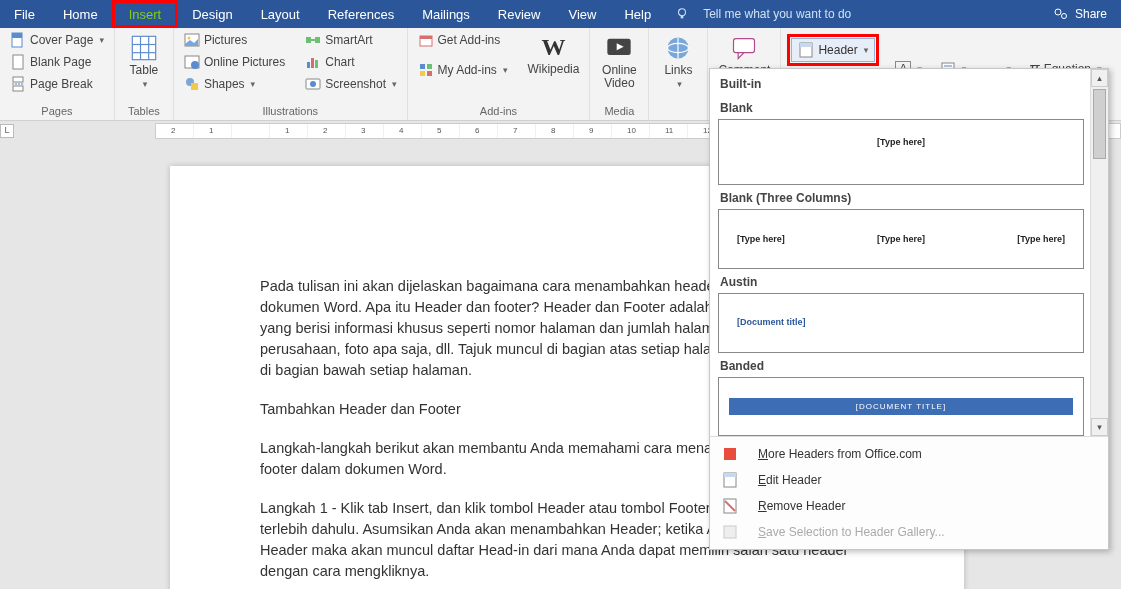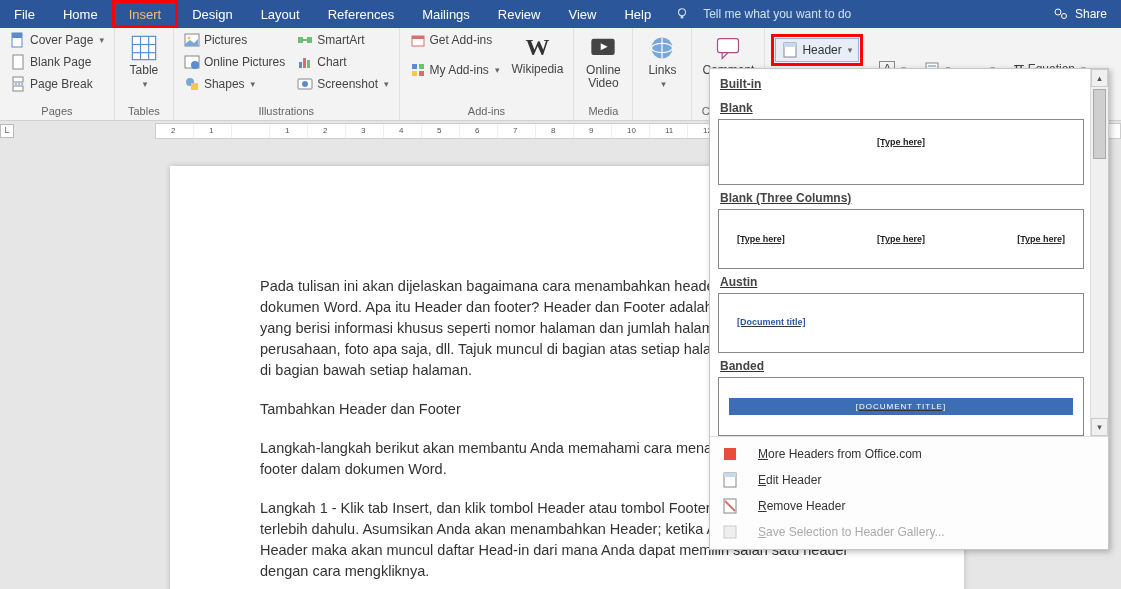--- a/index.html
+++ b/index.html
@@ -10,21 +10,21 @@
   .menu-tab.active { background: #fff; color: #2b579a; }
   .highlight-red { border: 3px solid #ff0000; }
   .tellme { display: flex; align-items: center; gap: 14px; padding: 0 10px; color: #cfe0f2; }
   .bulb { width: 14px; height: 14px; }
   .spacer { flex: 1; }
   .share { display: flex; align-items: center; gap: 6px; padding: 0 14px; color: #fff; }
   
   .ribbon { background: #f3f3f3; height: 93px; border-bottom: 1px solid #d0d0d0; display: flex; }
   .rgroup { border-right: 1px solid #e0e0e0; padding: 2px 6px 0 6px; display: flex; flex-direction: column; justify-content: space-between; }
   .rgroup-label { text-align: center; font-size: 11px; color: #666; padding: 2px 0 3px 0; }
-  .rgroup-body { flex: 1; display: flex; align-items: flex-start; gap: 4px; }
+  .rgroup-body { flex: 1; display: flex; align-items: flex-start; gap: 12px; }
   .btn-small { display: flex; align-items: center; gap: 4px; font-size: 12px; color: #444; padding: 2px 4px; white-space: nowrap; cursor: pointer; }
   .btn-large { display: flex; flex-direction: column; align-items: center; justify-content: center; width: 46px; padding-top: 4px; cursor: pointer; gap: 2px; font-size: 12px; color: #444; }
   .btn-large .lbl { text-align: center; line-height: 1.1; }
   .icon16 { width: 16px; height: 16px; display: inline-block; }
   .icon24 { width: 28px; height: 28px; display: inline-block; }
   .stackcol { display: flex; flex-direction: column; gap: 2px; }
   .dd { font-size: 9px; color: #666; margin-left: 2px; }
   .header-btn { display: inline-flex; align-items: center; gap: 4px; padding: 3px 6px; background: #f3f3f3; border: 1px solid transparent; }
   .header-btn.open { background: #e8eef7; border: 1px solid #94b3dd; }
   
@@ -32,21 +32,21 @@
   .ruler-l { position: absolute; left: 0; top: 3px; width: 14px; height: 14px; background: #fff; border: 1px solid #bbb; font-size: 9px; text-align: center; color: #666; }
   .ruler { position: absolute; left: 155px; right: 0; top: 2px; height: 16px; background: repeating-linear-gradient(to right, #fff 0, #fff 37px, #f0f0f0 37px, #f0f0f0 38px); border: 1px solid #ccc; font-size: 8px; color: #555; overflow: hidden; }
   .ruler span { position: absolute; top: 2px; }
 
   .doc-area { position: absolute; top: 141px; left: 0; right: 0; bottom: 0; overflow: hidden; background: #e6e6e6; }
   .page { position: absolute; left: 170px; top: 25px; width: 794px; background: #fff; box-shadow: 0 0 6px rgba(0,0,0,0.2); padding: 110px 90px 40px 90px; font-size: 14.5px; color: #333; line-height: 1.45; }
   .page p { margin-bottom: 18px; }
   
   .gallery { position: absolute; top: 68px; right: 12px; width: 400px; background: #fff; border: 1px solid #c7c7c7; box-shadow: 2px 2px 6px rgba(0,0,0,0.25); z-index: 50; }
   .gallery-inner { display: flex; }
-  .gallery-list { flex: 1; padding: 4px 6px 0 8px; overflow: hidden; text-decoration: underline; }
+  .gallery-list { flex: 1; padding: 4px 6px 0 8px; overflow: hidden; }
   .gallery-scroll { width: 18px; background: #f0f0f0; border-left: 1px solid #ddd; position: relative; }
   .scroll-arrow { height: 18px; background: #f0f0f0; border: 1px solid #ccc; display: flex; align-items: center; justify-content: center; font-size: 9px; color: #555; }
   .scroll-thumb { position: absolute; top: 20px; left: 2px; right: 2px; height: 70px; background: #cfcfcf; border: 1px solid #aaa; }
   .section-label { font-weight: 600; font-size: 12px; color: #444; padding: 4px 2px; }
   .item-label { font-weight: 600; font-size: 12px; color: #444; padding: 6px 2px 4px 2px; }
   .preview { border: 1px solid #888; background: #fff; padding: 14px 10px 36px 10px; position: relative; min-height: 48px; }
   .preview .ph { font-size: 9px; font-weight: 600; color: #222; }
   .preview.center { text-align: center; }
   .preview.threecol { display: flex; justify-content: space-between; padding: 24px 18px 24px 18px; }
   .preview.austin { padding: 20px 10px 24px 18px; }
@@ -59,21 +59,21 @@
   .foot-icon { width: 16px; height: 16px; }
   
   svg { display: block; }
 </style>
 </head>
 <body>
 
 <div class="titlebar-menu">
   <div class="menu-tab file">File</div>
   <div class="menu-tab">Home</div>
-  <div class="menu-tab highlight-red active" style="background:#2b579a;color:#fdba74;">Insert</div>
+  <div class="menu-tab highlight-red active" style="background:#2b579a;color:#84cc16;">Insert</div>
   <div class="menu-tab">Design</div>
   <div class="menu-tab">Layout</div>
   <div class="menu-tab">References</div>
   <div class="menu-tab">Mailings</div>
   <div class="menu-tab">Review</div>
   <div class="menu-tab">View</div>
   <div class="menu-tab">Help</div>
   <div class="tellme">
     <svg class="bulb" viewBox="0 0 16 16">
         <circle cx="8" cy="6" r="4" fill="none" stroke="#cfe0f2" stroke-width="1.2"></circle>

